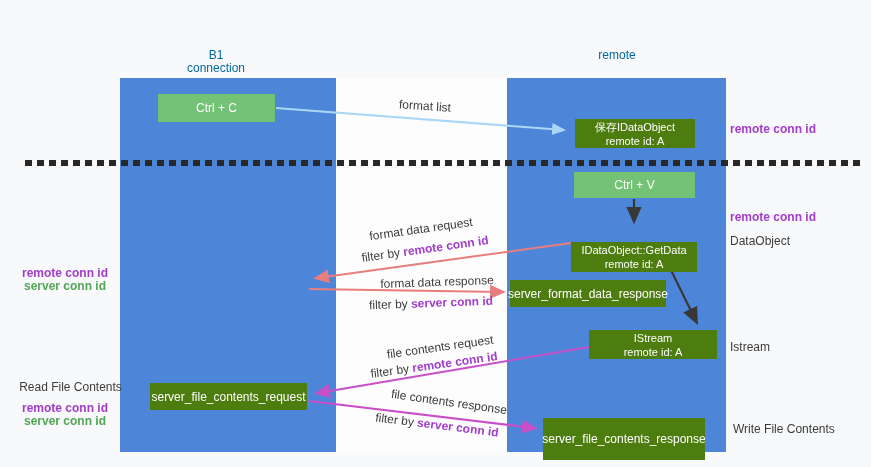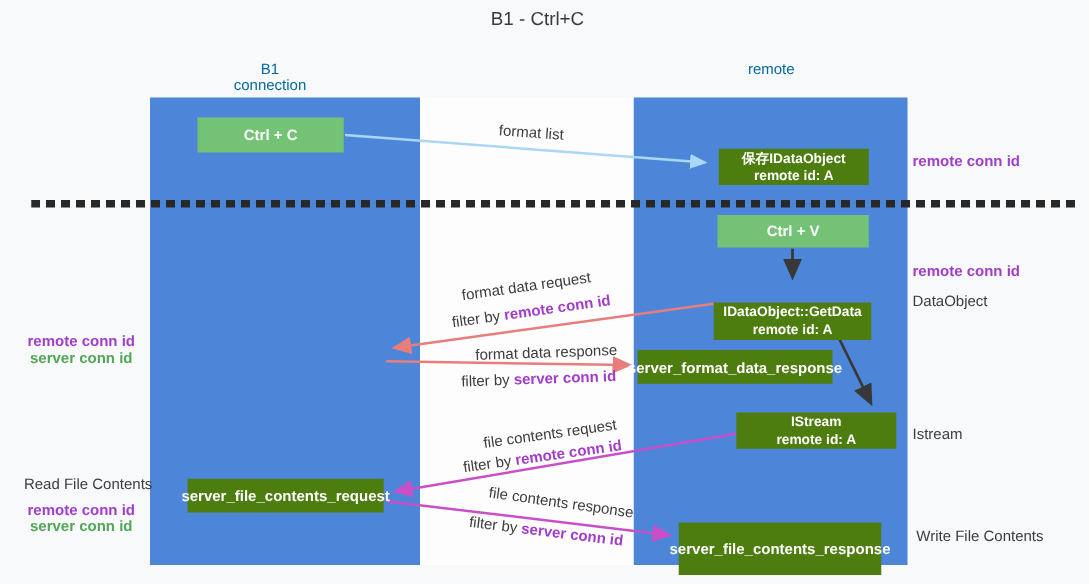--- a/index.html
+++ b/index.html
@@ -34,21 +34,20 @@
   .col-a1{left:507px;width:219px;}
   .dashline{
     position:absolute;left:25px;top:160px;width:839px;height:6px;
     background:repeating-linear-gradient(90deg,#282828 0 7px,transparent 7px 12px);
   }
   .node{
     position:absolute;
     display:flex;flex-direction:column;align-items:center;justify-content:center;
     color:#ffffff;font-size:12px;line-height:14px;text-align:center;
     box-sizing:border-box;
-    font-weight:bold;
   }
   .green{background:#74c275;}
   .orange{background:#4d7c0f;}
   .node .l2{font-size:11px;}
   .side-label{
     position:absolute;font-size:12px;line-height:13px;white-space:nowrap;
   }
   .purple{color:#a13dc9;font-weight:bold;}
   .greentx{color:#53a656;font-weight:bold;}
   .blacktx{color:#3c3c3c;}
@@ -64,21 +63,20 @@
     position:absolute;left:0;top:0;width:871px;height:467px;
     pointer-events:none;
   }
 </style>
 </head>
 <body>
 
 <div class="canvas">
 
   <div class="title">
-    <div>B1 - Ctrl+C</div>
   </div>
 
   <div class="col-header left">
     <div>B1</div>
     <div>connection</div>
   </div>
   <div class="col-header right">
     <div>remote</div>
   </div>
 

